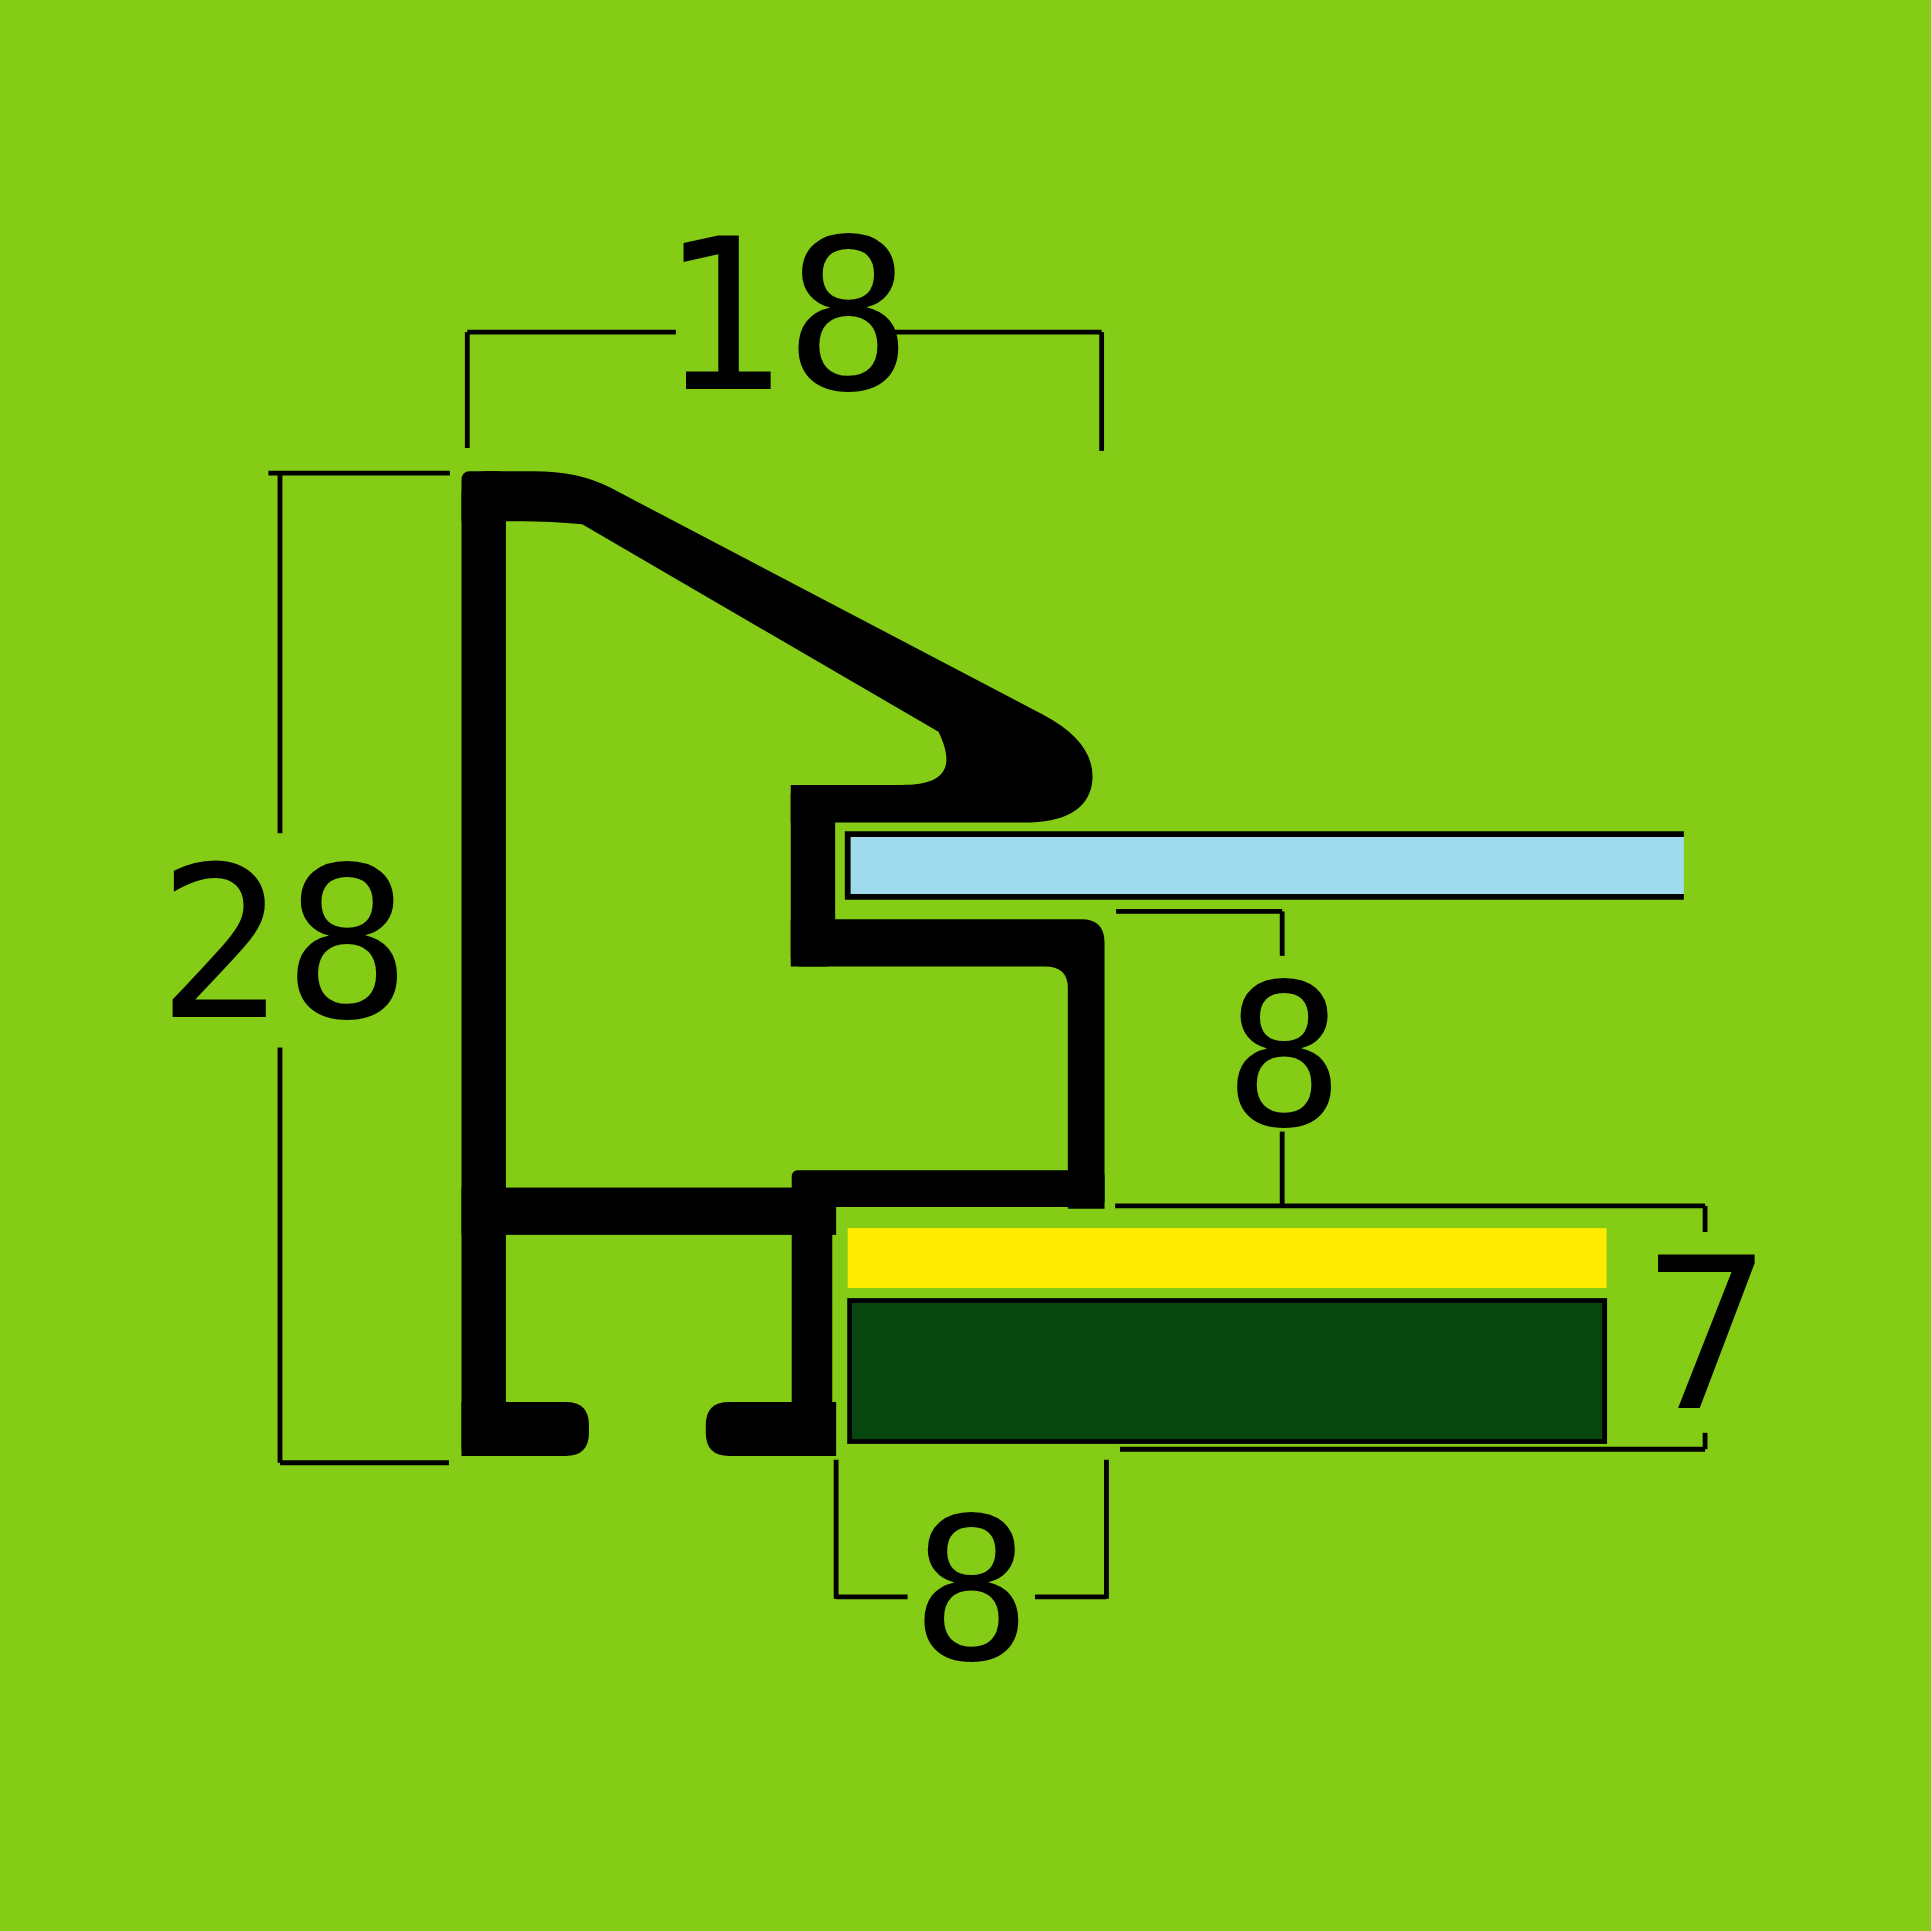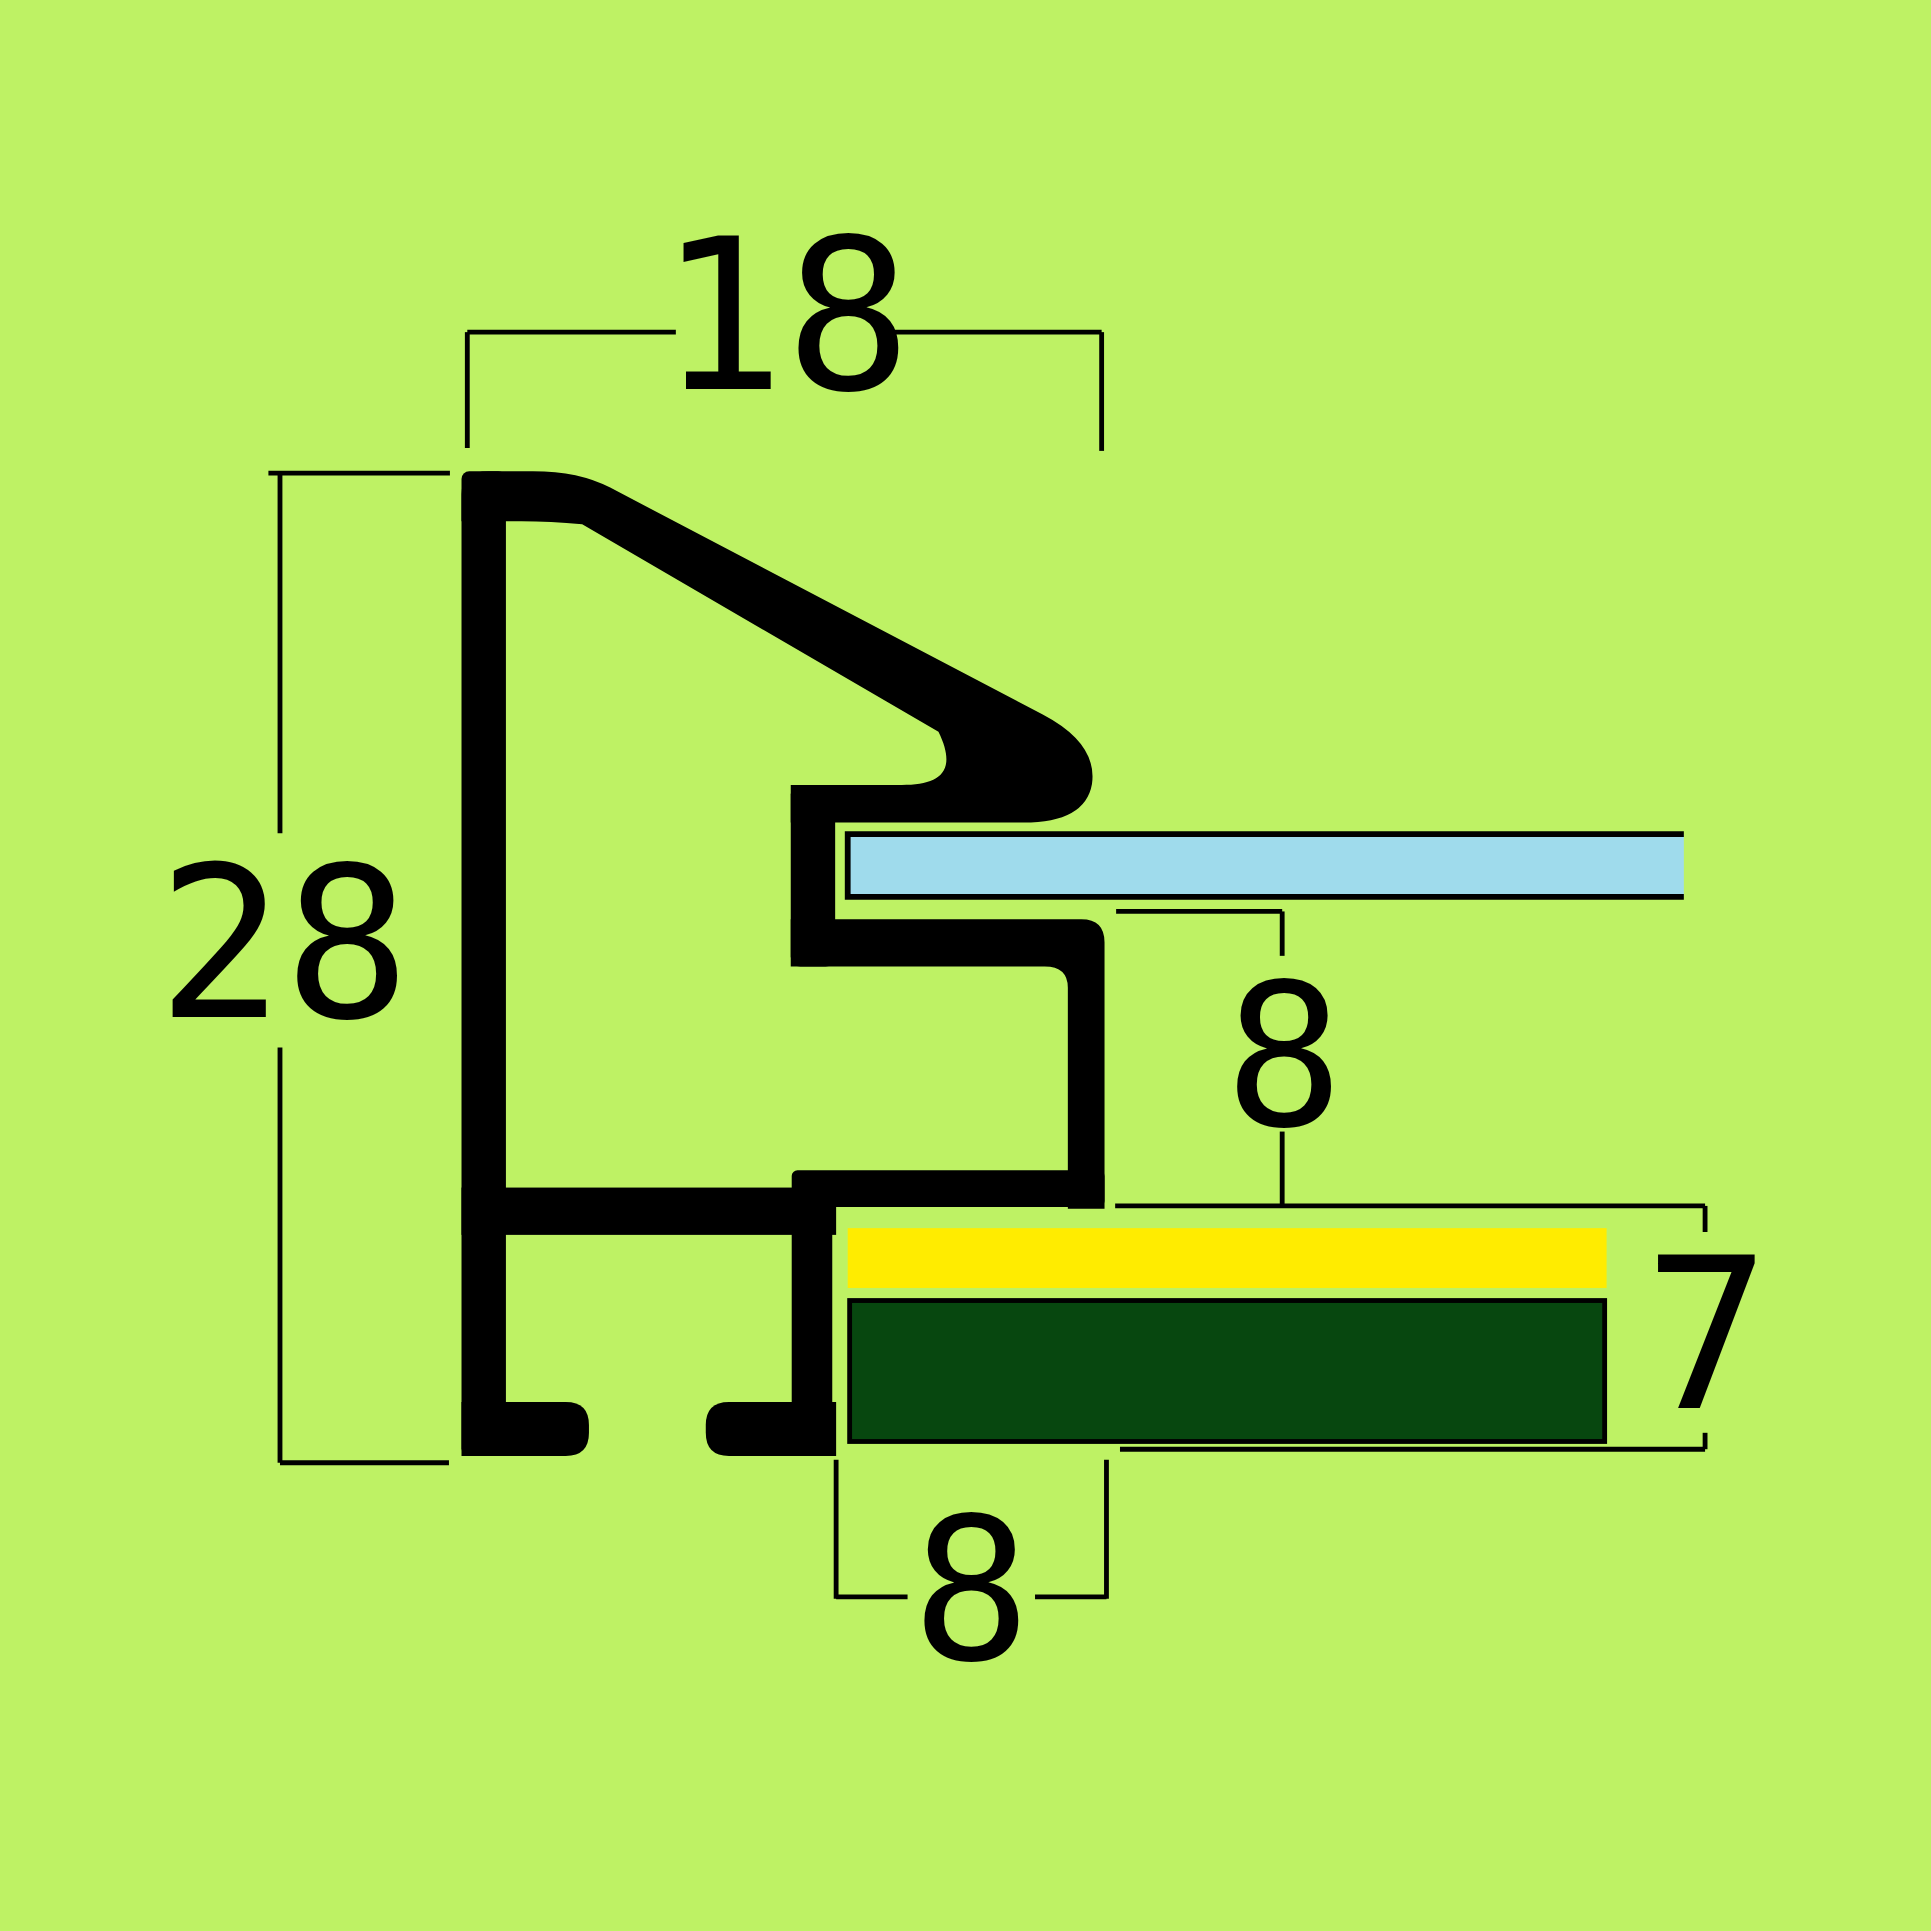--- a/index.html
+++ b/index.html
@@ -5,21 +5,21 @@
   html, body {
     margin: 0;
     padding: 0;
     background: #ffffff;
     font-family: "DejaVu Sans Mono", "Liberation Sans", sans-serif;
   }
   .stage {
     position: relative;
     width: 1931px;
     height: 1931px;
-    background: #bef264;
+    background: #84cc16;
     overflow: hidden;
   }
   svg { display: block; }
   text {
     font-family: "DejaVu Sans Mono", monospace;
     fill: #000000;
   }
   .dim-num { font-size: 218px; }
   .dim-num-small { font-size: 205px; }
 </style>

